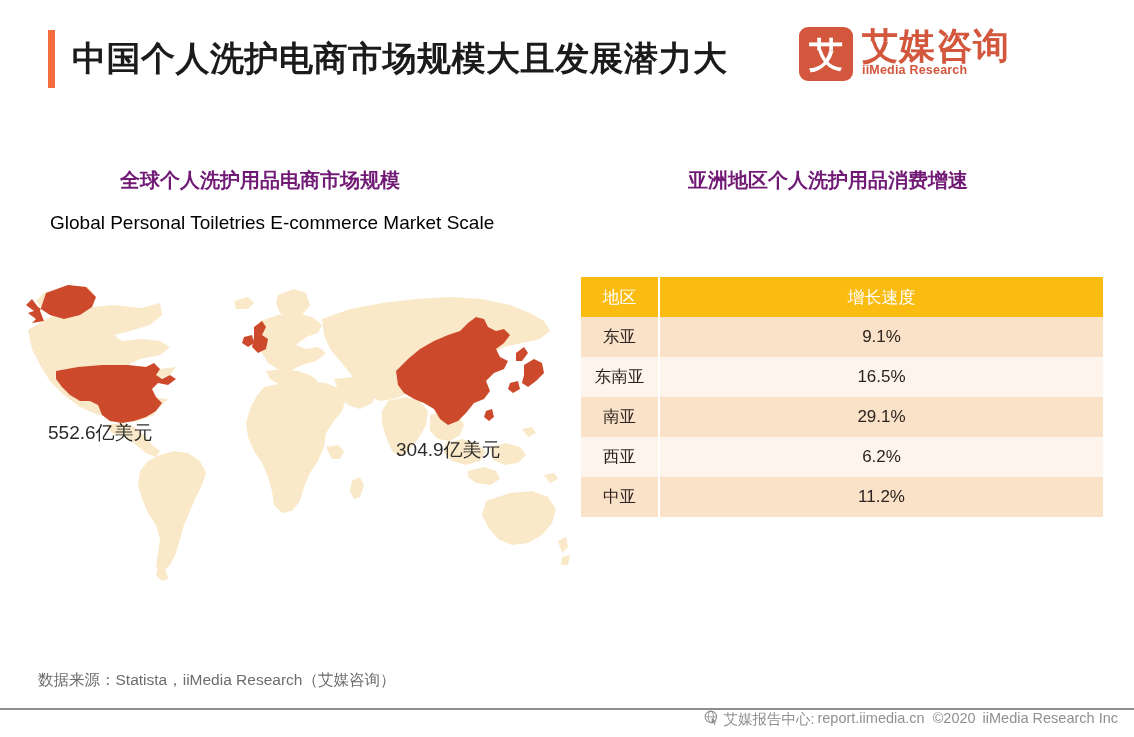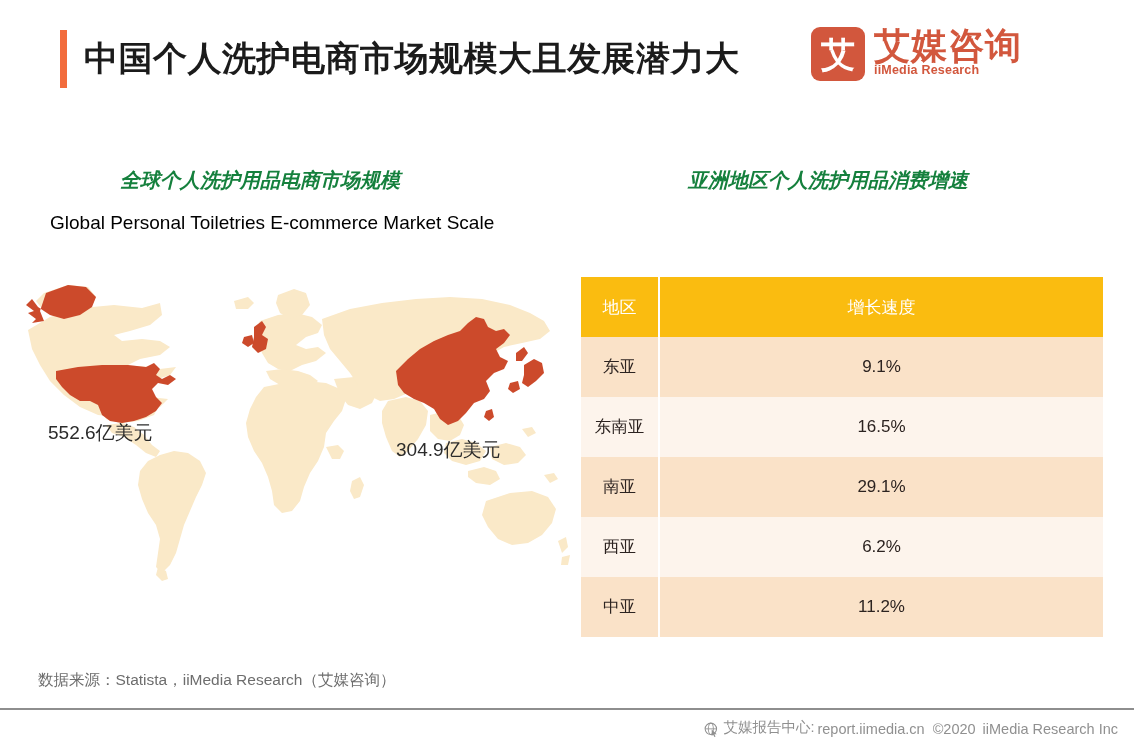--- a/index.html
+++ b/index.html
@@ -16,21 +16,21 @@
     position: relative;
     width: 1134px;
     height: 737px;
     background: #ffffff;
     overflow: hidden;
   }
 
   
   #header {
     position: absolute;
-    left: 16px; top: 0;
+    left: 4px; top: 0;
     width: 1028px; height: 104px;
   }
   #title-accent-bar {
     position: absolute;
     left: 44px; top: 30px;
     width: 7px; height: 58px;
     background: #f26c3d;
   }
   #page-title {
     position: absolute;
@@ -82,23 +82,22 @@
     letter-spacing: 0.2px;
     line-height: 16px;
     margin-top: 1px;
   }
 
   
   .panel-title-cn {
     position: absolute;
     font-size: 20px;
     font-weight: bold;
-    color: #15803d;
-    white-space: nowrap;
-    font-style: italic;
+    color: #701a75;
+    white-space: nowrap;
   }
   .panel-title-en {
     position: absolute;
     font-size: 19px;
     font-weight: normal;
     color: #000000;
     white-space: nowrap;
   }
   #left-title-cn  { left: 120px; top: 167px; }
   #left-title-en  { left: 50px;  top: 212px; }
@@ -123,21 +122,21 @@
 
   
   #growth-table {
     position: absolute;
     left: 581px; top: 277px;
     width: 522px;
     border-collapse: collapse;
     table-layout: fixed;
   }
   #growth-table th, #growth-table td {
-    height: 60px;
+    height: 40px;
     padding: 0;
     text-align: center;
     vertical-align: middle;
     font-weight: normal;
   }
   #growth-table col.c-region { width: 78px; }
   #growth-table thead th {
     background: #fabc10;
     color: #ffffff;
     font-size: 17px;
@@ -166,21 +165,21 @@
     position: absolute;
     left: 0; top: 708px;
     width: 1134px; height: 2px;
     background: #8e8e8e;
   }
   #footer-bar {
     position: absolute;
     left: 0; top: 710px;
     width: 1134px; height: 27px;
     display: flex;
-    align-items: flex-end;
+    align-items: flex-start;
     justify-content: flex-end;
     padding-right: 16px;
     box-sizing: border-box;
     color: #909090;
     font-size: 14.5px;
     white-space: nowrap;
     padding-left: 20px;
   }
   #footer-globe-icon {
     display: inline-flex;

